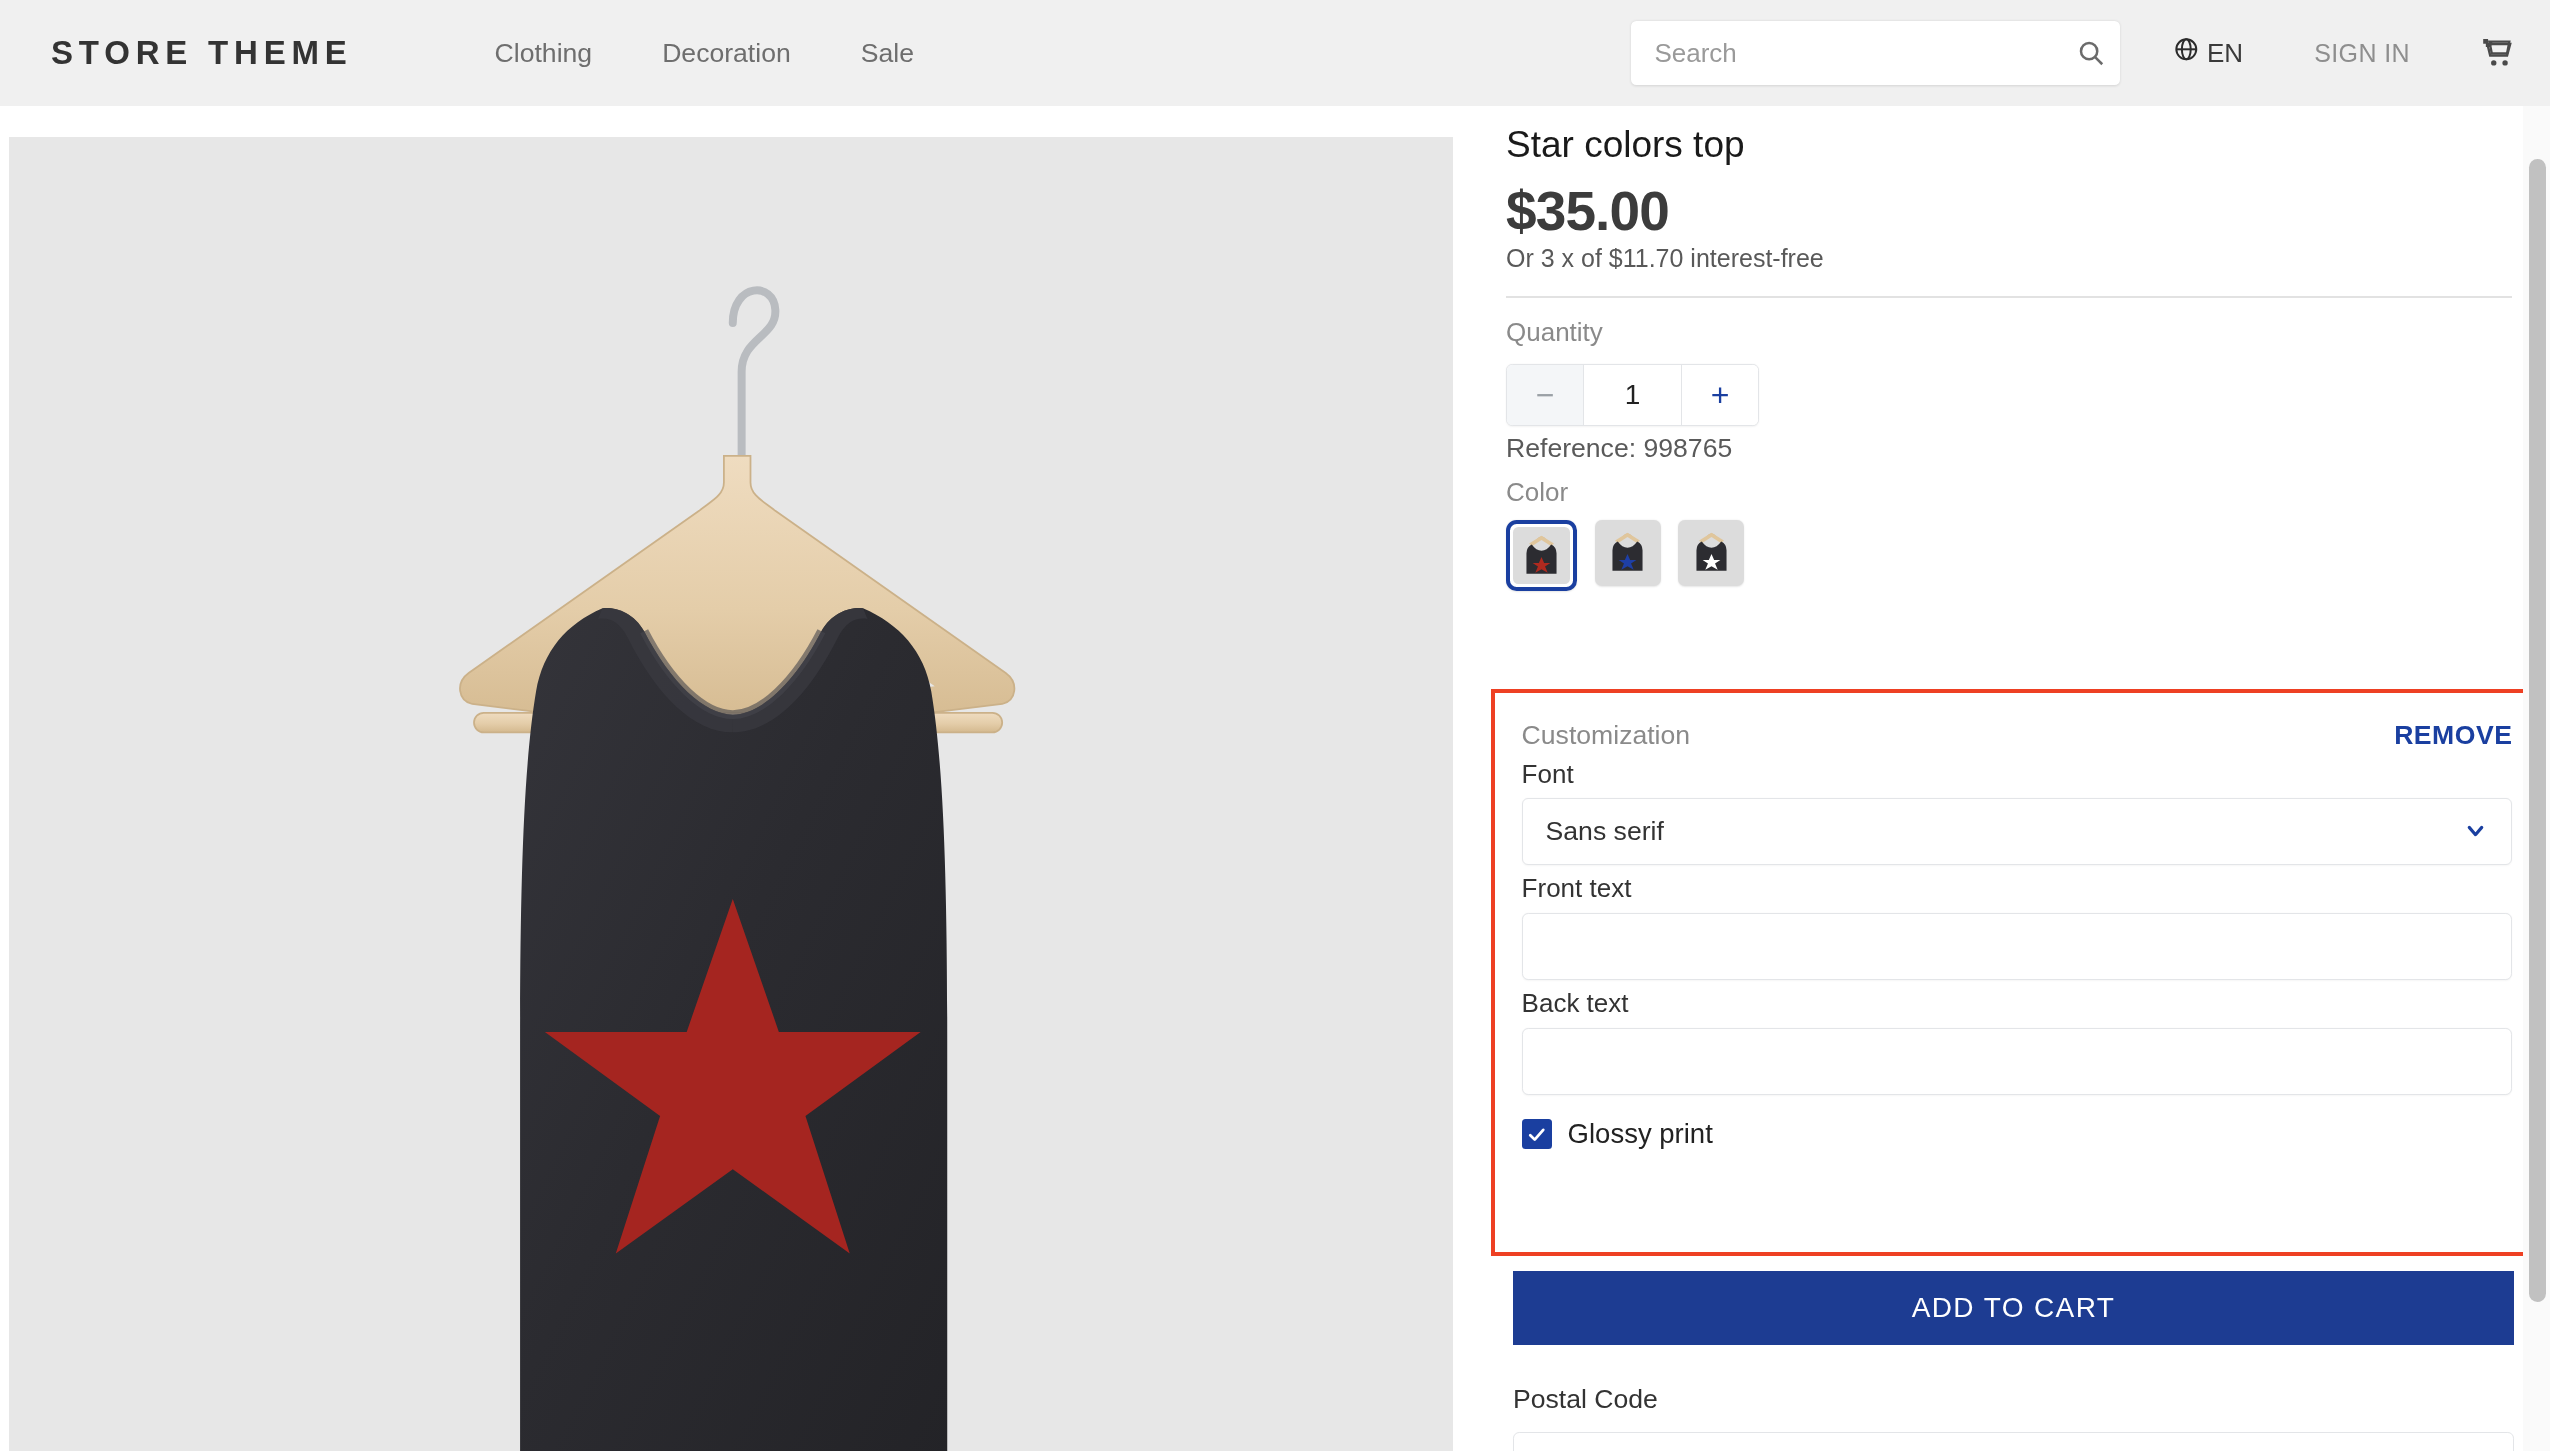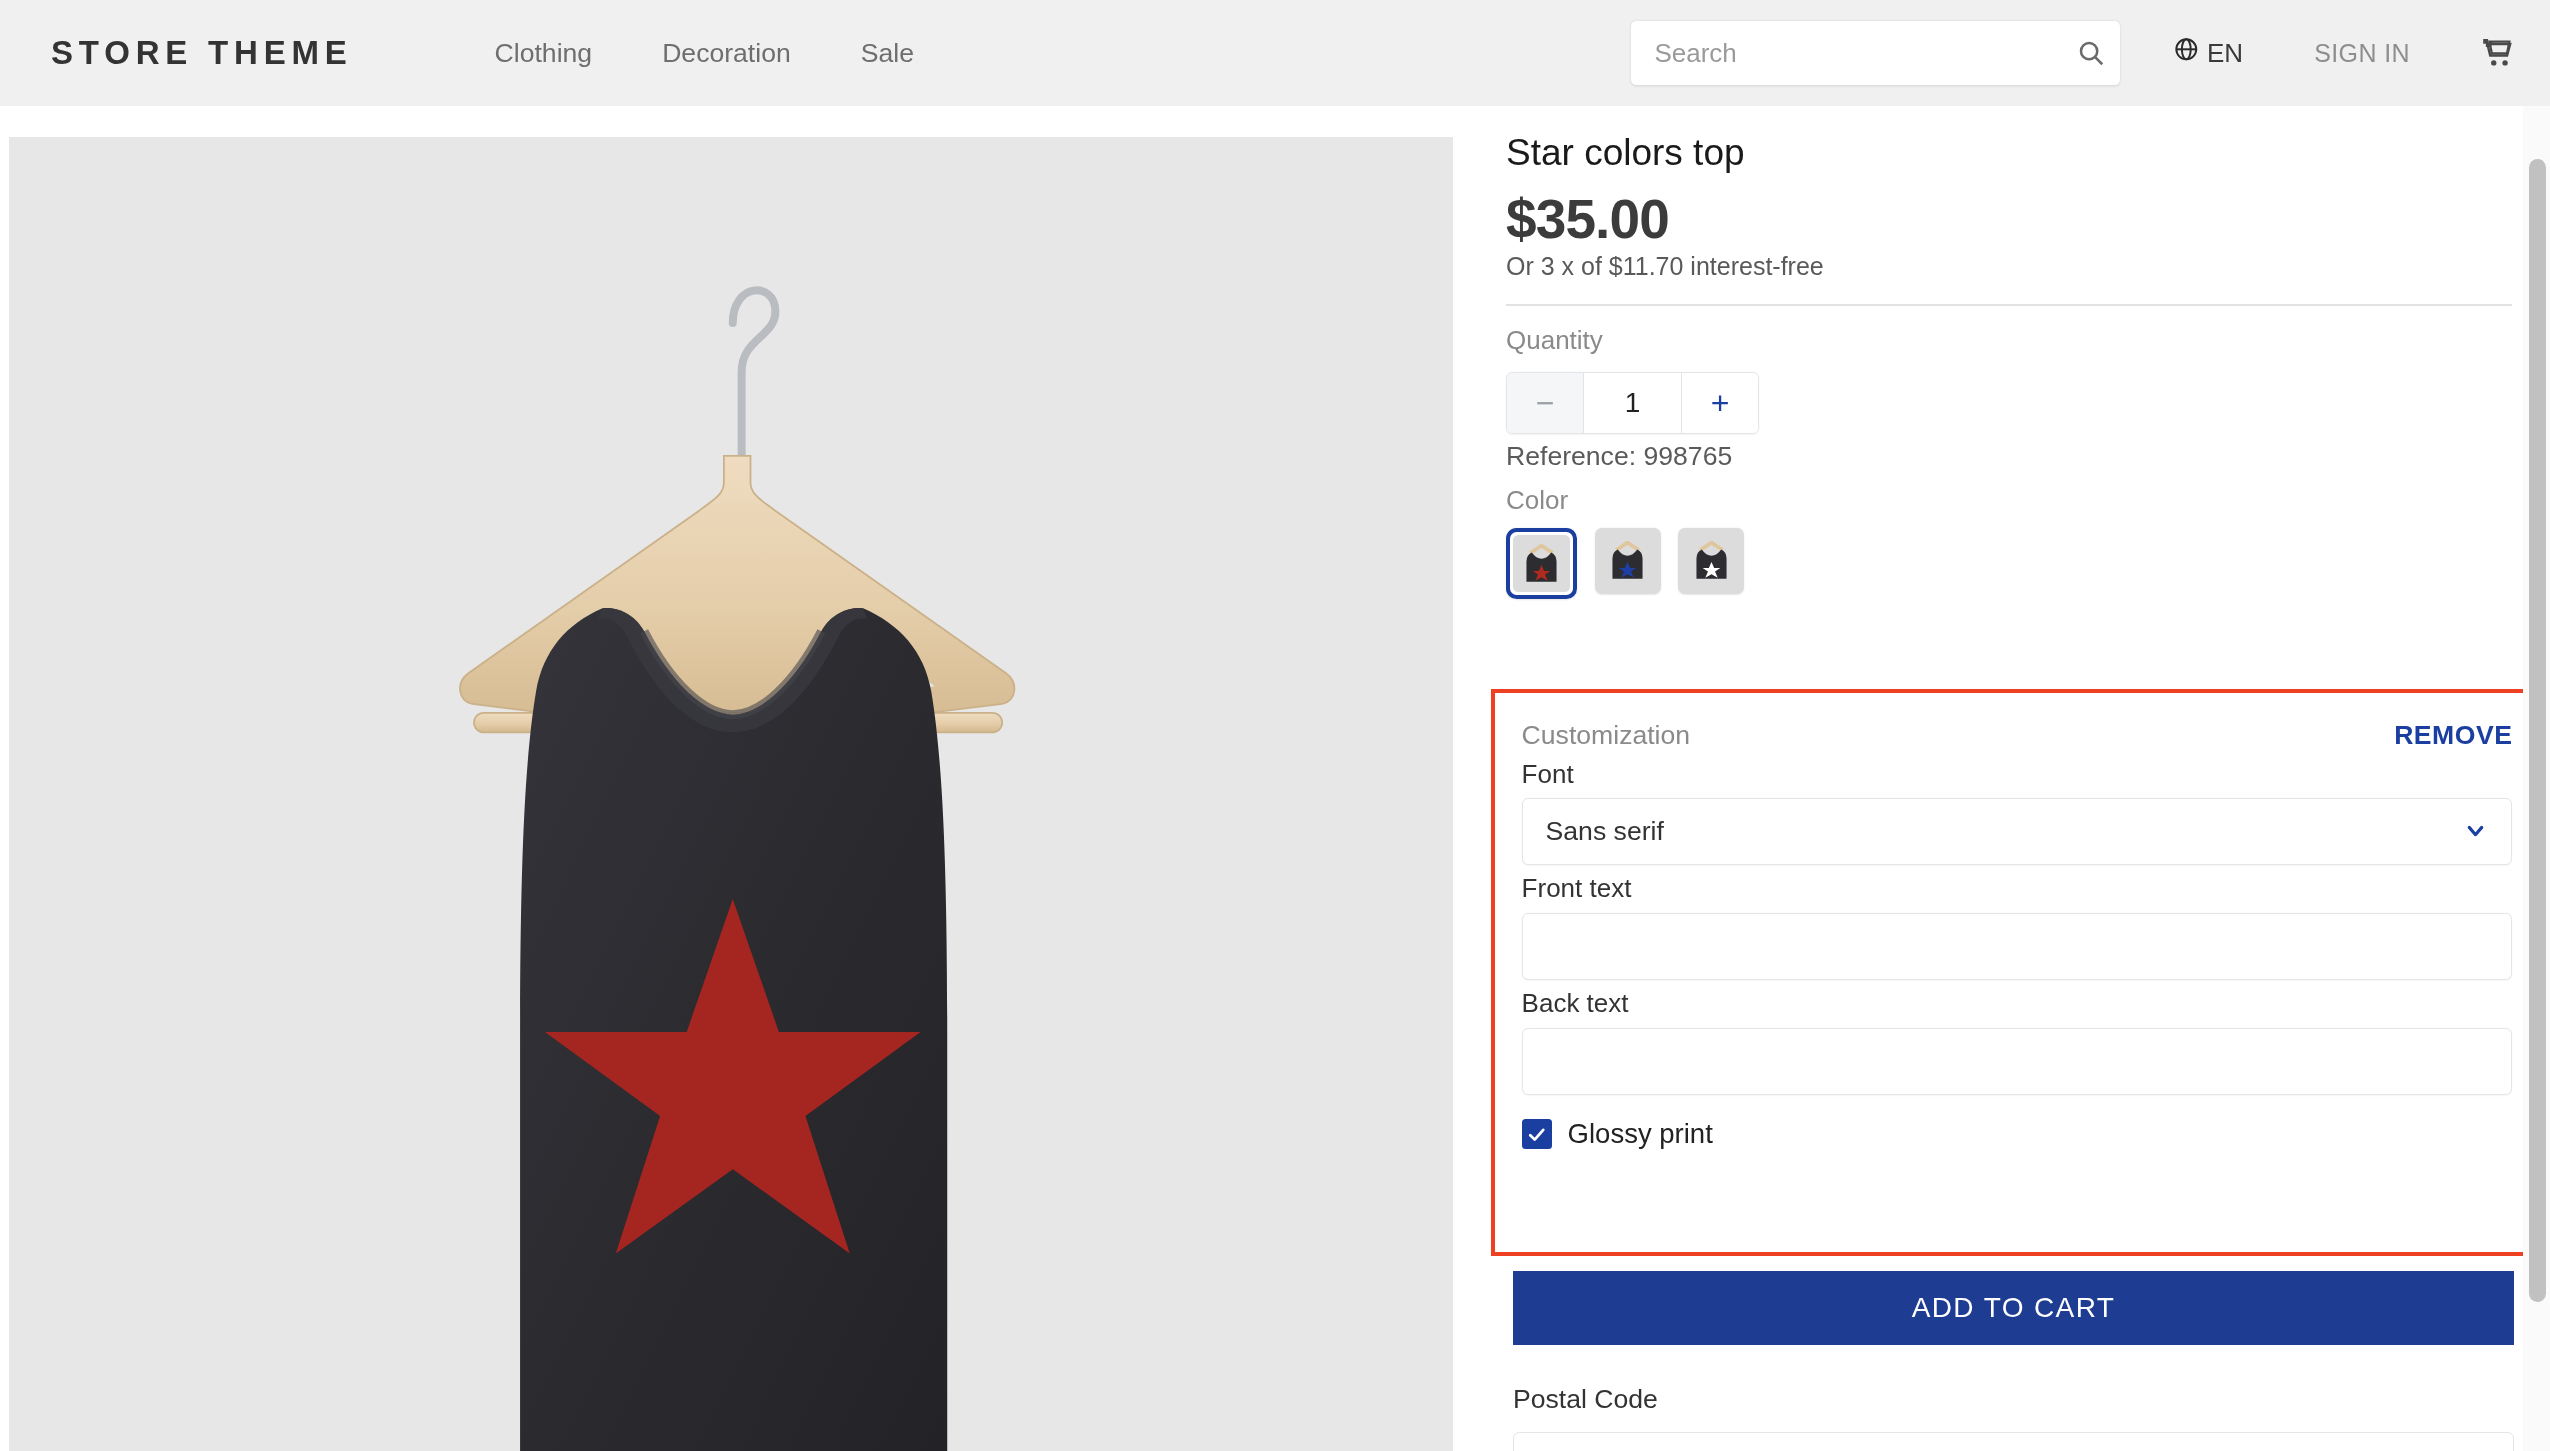--- a/index.html
+++ b/index.html
@@ -68,21 +68,21 @@
     overflow: hidden;
   }
   .garment-wrap {
     position: absolute; left: 50%; top: 53px;
     transform: translateX(-50%);
     width: 798px; height: 1285px;
   }
 
   
   .details {
-    position: absolute; left: 1506px; top: 132px;
+    position: absolute; left: 1506px; top: 124px;
     width: 1006px;
   }
   .p-title { font-size: 37px; color: #1a1a1a; font-weight: 400; line-height: 1.15; }
   .p-price { font-size: 55px; font-weight: 700; color: #3c3c3c; margin-top: 12.4px; letter-spacing: -0.9px; }
   .p-install { font-size: 25px; color: #595959; margin-top: 1px; }
   .divider { height: 1.8px; background: #e2e2e2; margin-top: 23px; }
 
   .field-label { font-size: 26px; color: #8a8a8a; margin-top: 19.5px; }
   .qty {
     margin-top: 16px;

